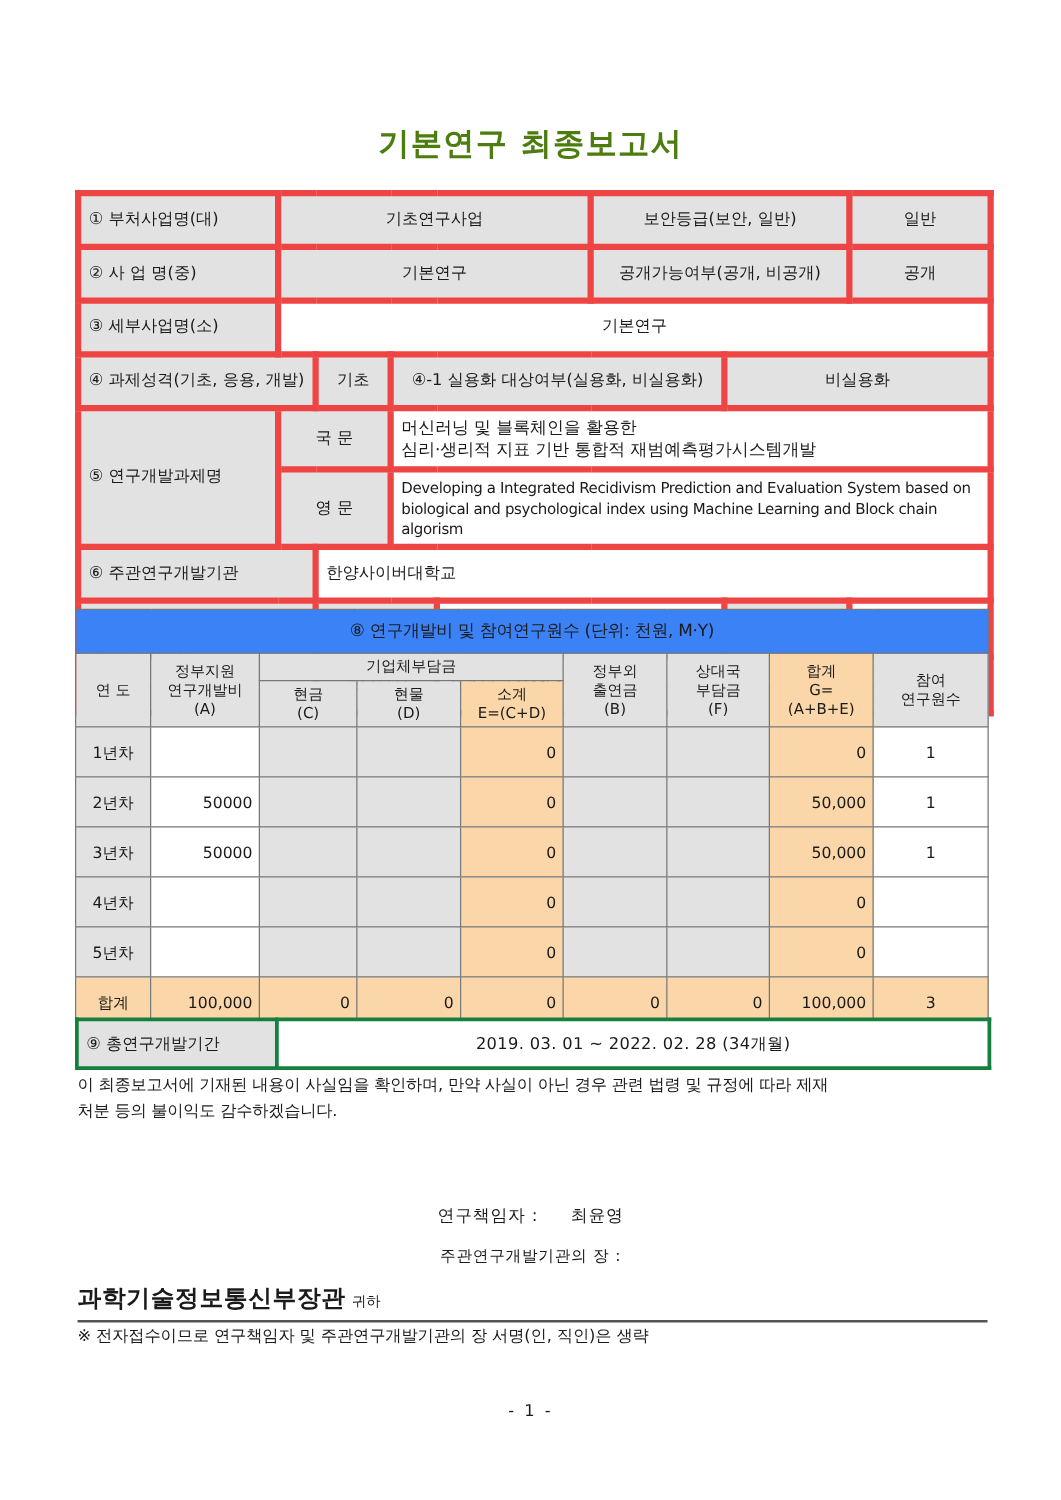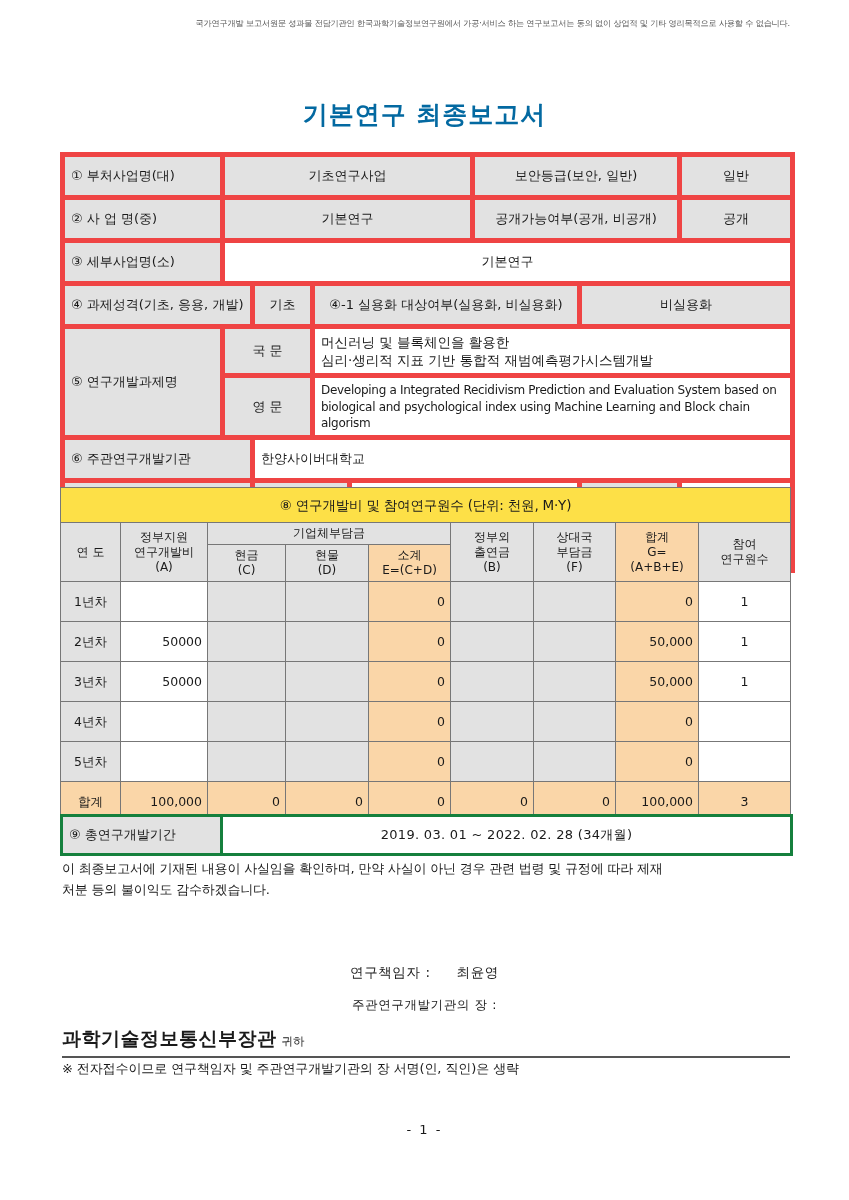--- a/index.html
+++ b/index.html
@@ -36,21 +36,21 @@
   
   .doc-title {
     position: absolute;
     left: 0;
     top: 98px;
     width: 849px;
     text-align: center;
     font-size: 25px;
     font-weight: bold;
     letter-spacing: 1px;
-    color: #0369a1;
+    color: #4d7c0f;
   }
 
   
   .info-table {
     position: absolute;
     left: 60px;
     top: 152px;
     width: 730px;
     border-collapse: collapse;
     table-layout: fixed;
@@ -105,21 +105,21 @@
     font-size: 12.5px;
   }
   .budget-table td, .budget-table th {
     border: 1px solid #777777;
     padding: 3px 5px;
     vertical-align: middle;
     font-weight: normal;
     line-height: 1.25;
   }
   .bt-caption {
-    background: #fde047;
+    background: #3b82f6;
     text-align: center;
     font-size: 13.5px;
     height: 28px;
     letter-spacing: -0.2px;
   }
   .bt-head {
     background: #e2e2e2;
     text-align: center;
     font-size: 12px;
     line-height: 1.3;
@@ -242,21 +242,20 @@
     text-align: center;
     font-size: 13px;
     letter-spacing: 2px;
   }
 </style>
 </head>
 <body>
 
 <div class="page">
 
-  <div class="top-notice">국가연구개발 보고서원문 성과물 전담기관인 한국과학기술정보연구원에서 가공·서비스 하는 연구보고서는 동의 없이 상업적 및 기타 영리목적으로 사용할 수 없습니다.</div>
 
   <div class="doc-title">기본연구 최종보고서</div>
 
   <table class="info-table">
     <colgroup>
       <col style="width:160px">
       <col style="width:30px">
       <col style="width:60px">
       <col style="width:37px">
       <col style="width:30px">

